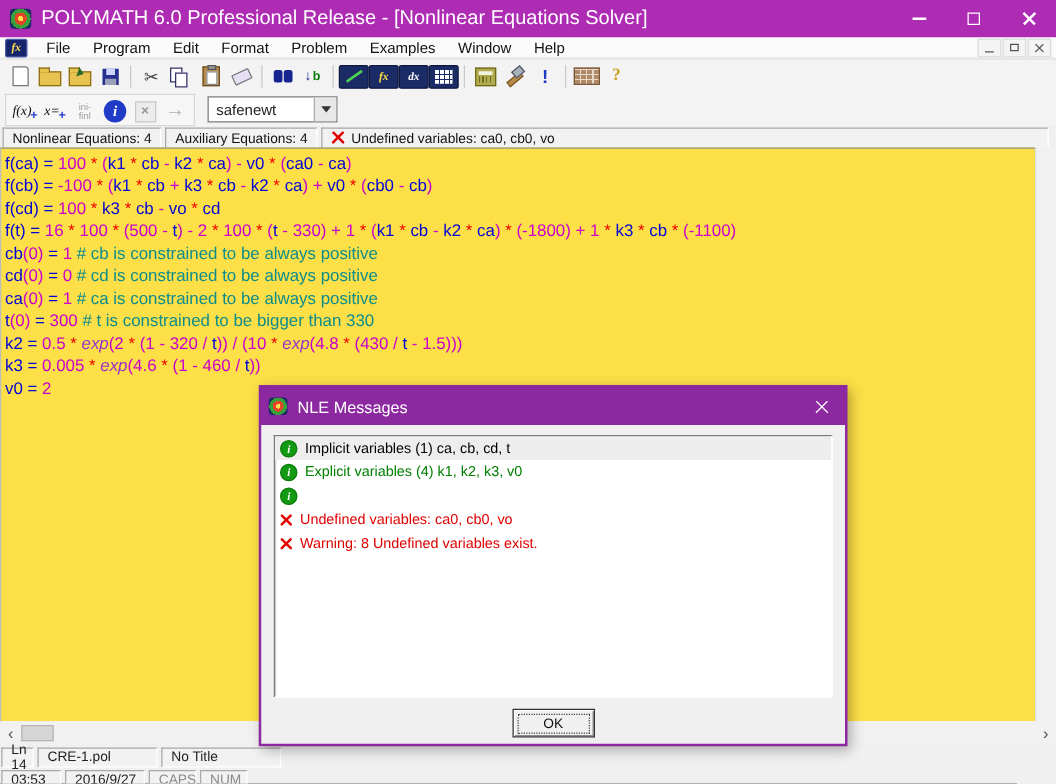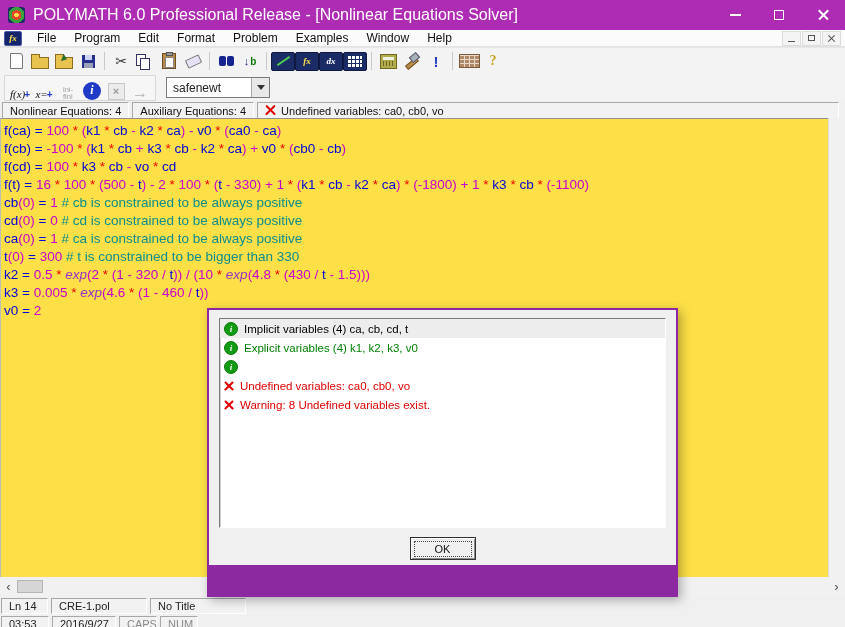--- a/index.html
+++ b/index.html
@@ -70,21 +70,21 @@
   .ic-hammer::before{content:"";position:absolute;left:1px;bottom:3px;width:12px;height:3px;background:#b98b4a;border:1px solid #7a5a28;transform:rotate(-40deg);}
   .ic-hammer::after{content:"";position:absolute;right:2px;top:1px;width:7px;height:5px;background:#a8b0b8;border:1px solid #556;transform:rotate(-40deg);}
   .g-run{color:#1F3BC8;font-weight:bold;font-size:15px;}
   .ic-bricks{width:19px;height:12px;background-color:#b08a68;border:1px solid #7a5a38;
     background-image:repeating-linear-gradient(0deg,transparent 0 3px,#e8d8c8 3px 4px),repeating-linear-gradient(90deg,transparent 0 4px,#e8d8c8 4px 5px);}
   .g-help{color:#C9A227;font-weight:bold;font-size:14px;font-family:"Liberation Serif",serif;}
 
   
   .toolbar2{height:27px;background:#f3f3f3;display:flex;align-items:center;padding-left:4px;}
   .tgroup{display:flex;align-items:center;border:1px solid #d8d8d8;height:24px;padding:0 3px;background:#f6f6f6;}
-  .t2i{height:21px;min-width:24px;display:flex;align-items:flex-end;justify-content:center;padding-top:3px;}
+  .t2i{height:21px;min-width:24px;display:flex;align-items:center;justify-content:center;padding-top:3px;}
   .t2g{font:italic 11px "Liberation Serif",serif;color:#111;}
   .t2plus{color:#1F3BC8;font:bold 10px "Liberation Sans",sans-serif;margin:7px 0 0 -1px;}
   .t2-ini{font:7.5px/7px "Liberation Sans",sans-serif;font-style:normal;color:#a0a0a0;white-space:pre-line;text-align:left;}
   .t2-info{width:18px;height:18px;border-radius:50%;background:#1F3BC8;color:#fff;display:flex;align-items:center;justify-content:center;
     font:italic bold 12px "Liberation Serif",serif;}
   .t2-del{width:15px;height:15px;border:1px solid #c8c8c8;background:#ececec;color:#9a9a9a;display:flex;align-items:center;justify-content:center;
     font:bold 11px "Liberation Sans",sans-serif;font-style:normal;}
   .t2-arrow{font:bold 16px/14px "Liberation Sans",sans-serif;font-style:normal;color:#b0b0b0;}
   .dd{width:104px;height:21px;border:1px solid #7a7a7a;background:#fff;display:flex;align-items:center;font-size:12px;padding-left:6px;margin-left:10px;box-sizing:border-box;}
   .dd-btn{margin-left:auto;width:17px;height:100%;background:#e8e8e8;border-left:1px solid #aaa;display:flex;align-items:center;justify-content:center;}
@@ -112,21 +112,21 @@
   .hscroll{position:absolute;top:577px;left:0;width:845px;height:19px;background:#f1f1f1;display:flex;align-items:center;}
   .harr{width:17px;text-align:center;font-size:13px;color:#505050;line-height:17px;}
   .harr.right{margin-left:auto;}
   .hthumb{width:26px;height:13px;background:#d6d6d6;border:1px solid #b5b5b5;box-sizing:border-box;}
 
   
   .srow{position:absolute;left:0;display:flex;gap:3px;padding-left:1px;}
   #srow1{top:598px;height:17px;}
   #srow2{top:616px;height:17px;}
   .scell{height:16px;display:flex;align-items:center;padding:0 7px;font-size:11px;color:#222;}
-  .r1c0{width:47px;} .r1c1{width:96px;} .r1c2{width:96px;}
+  .r1c0{width:26px;} .r1c1{width:96px;} .r1c2{width:96px;}
   .r2c0{width:48px;} .r2c1{width:64px;} .r2c2{width:38px;color:#8a8a8a;} .r2c3{width:38px;color:#8a8a8a;}
 
   
   .dialog{position:absolute;left:207px;top:308px;width:471px;height:289px;background:#8C28A0;padding:2px;box-sizing:border-box;
     box-shadow:3px 3px 10px rgba(0,0,0,.3);}
   .dlg-title{height:30px;background:#8C28A0;color:#fff;display:flex;align-items:center;padding:0 2px 0 6px;gap:8px;font-size:13px;}
   .dlg-x{margin-left:auto;width:34px;height:30px;display:flex;align-items:center;justify-content:center;}
   .dlg-xg{width:11px;height:11px;}
   .dlg-xg::before,.dlg-xg::after{content:"";position:absolute;top:5px;left:-1px;width:13px;height:1.4px;background:#fff;}
   .dlg-xg::before{transform:rotate(45deg);} .dlg-xg::after{transform:rotate(-45deg);}
@@ -329,26 +329,33 @@
       <div class="sunk scell r1c2">No Title</div>
     </div>
   <div class="srow" id="srow2">
       <div class="sunk scell r2c0">03:53</div>
       <div class="sunk scell r2c1">2016/9/27</div>
       <div class="sunk scell r2c2">CAPS</div>
       <div class="sunk scell r2c3">NUM</div>
     </div>
 
   <div class="dialog">
+    <div class="dlg-title">
+      <span class="app-ico small"></span>
+      <span>NLE Messages</span>
+      <span class="dlg-x">
+          <span class="dlg-xg"></span>
+        </span>
+    </div>
     <div class="dlg-body">
       <div class="listbox">
         <div id="msg-list">
             <div class="msg tone-plain sel">
               <span class="iicon">i</span>
-              <span class="mtext">Implicit variables (4) ca, cb, cd, t</span>
+              <span class="mtext">Implicit variables (1) ca, cb, cd, t</span>
             </div>
             <div class="msg tone-green">
               <span class="iicon">i</span>
               <span class="mtext">Explicit variables (4) k1, k2, k3, v0</span>
             </div>
             <div class="msg tone-green">
               <span class="iicon">i</span>
             </div>
             <div class="msg tone-red">
               <span class="xicon"></span>

